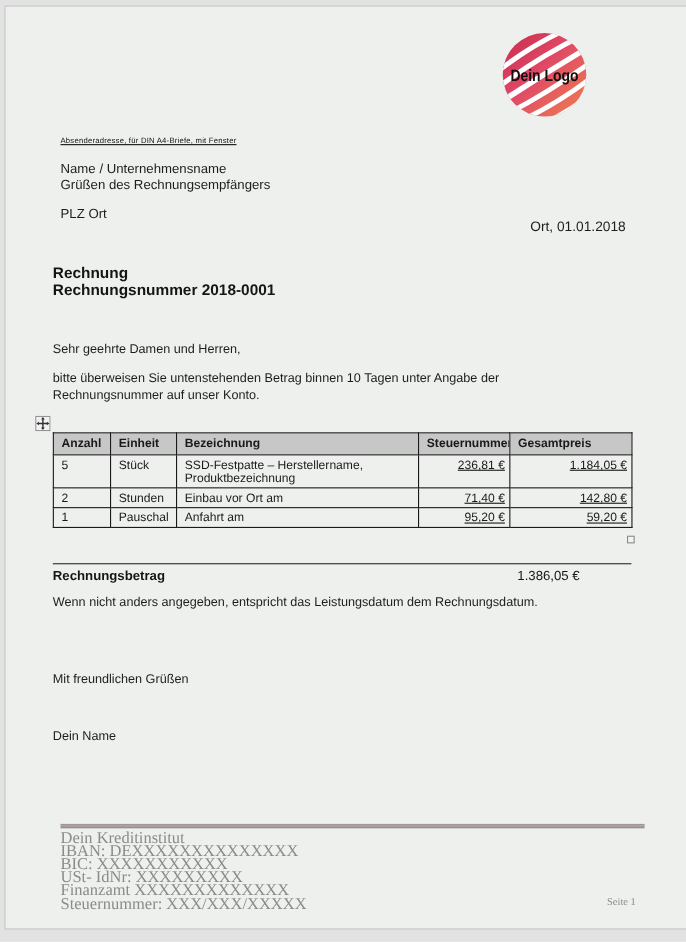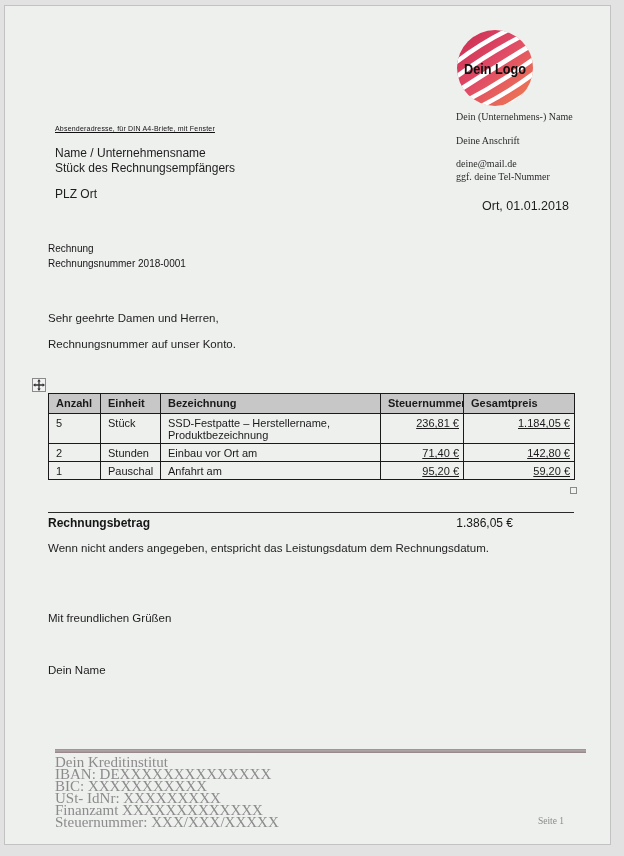--- a/index.html
+++ b/index.html
@@ -8,30 +8,31 @@
     background:#e2e2e2;
     font-family:"Liberation Sans",sans-serif;
     position:relative;
     overflow:hidden;
   }
   .canvas{position:absolute;left:0;top:0;width:624px;height:856px;}
   .page{
     position:absolute;left:4px;top:5px;width:605px;height:838px;
     background:#eef0ee;
     border:1px solid #c2c2c2;
+    padding-left:14px;
   }
   .abs{position:absolute;}
   .sender-note{
     font-size:7px;letter-spacing:.2px;color:#111;
     text-decoration:underline;white-space:nowrap;
   }
   .addr-line{font-size:12px;line-height:15px;color:#1d1d1d;white-space:nowrap;}
   .serif{font-family:"Liberation Serif",serif;font-size:10px;color:#2a2a2a;white-space:nowrap;}
   .place-date{font-size:12.5px;color:#1d1d1d;white-space:nowrap;}
-  .title-line{font-size:10px;font-weight:normal;line-height:15px;color:#151515;white-space:nowrap;}
+  .title-line{font-size:14px;font-weight:bold;line-height:15px;color:#151515;white-space:nowrap;}
   .para{font-size:11.5px;line-height:15.5px;color:#1d1d1d;white-space:nowrap;}
   table.items{
     border-collapse:collapse;table-layout:fixed;
     width:526px;
     font-size:11px;color:#1a1a1a;
   }
   table.items th,table.items td{
     border:1px solid #1a1a1a;
     padding:3px 4px 2px 7px;
     vertical-align:top;
@@ -95,39 +96,34 @@
           <path d="M -10 74 Q 40 84 90 74" stroke-width="5"></path>
         </g>
         <text x="40" y="46" text-anchor="middle" font-size="15" font-weight="bold" font-family="Liberation Sans, sans-serif" fill="#101010" textLength="62" lengthAdjust="spacingAndGlyphs">Dein Logo</text>
       </svg>
     </div>
 
     <div class="abs sender-note" style="left:50px;top:119px;">Absenderadresse, für DIN A4-Briefe, mit Fenster</div>
 
     <div class="abs" style="left:50px;top:140px;">
       <div class="addr-line">Name / Unternehmensname</div>
-      <div class="addr-line">Stück des Rechnungsempfängers</div>
+      <div class="addr-line">Grüßen des Rechnungsempfängers</div>
       <div class="addr-line" style="margin-top:11px;">PLZ Ort</div>
     </div>
 
-    <div class="abs" style="left:451px;top:105px;">
-      <div class="serif">Dein (Unternehmens-) Name</div>
-      <div class="serif" style="margin-top:13px;">Deine Anschrift</div>
-      <div class="serif" style="margin-top:12px;">deine@mail.de</div>
-      <div class="serif" style="margin-top:2px;">ggf. deine Tel-Nummer</div>
-    </div>
     <div class="abs place-date" style="left:477px;top:193px;">Ort, 01.01.2018</div>
 
     <div class="abs" style="left:43px;top:235px;">
       <div class="title-line">Rechnung</div>
       <div class="title-line">Rechnungsnummer 2018-0001</div>
     </div>
 
     <div class="abs para" style="left:43px;top:305px;">Sehr geehrte Damen und Herren,</div>
     <div class="abs" style="left:43px;top:331px;">
+      <div class="para">bitte überweisen Sie untenstehenden Betrag binnen 10 Tagen unter Angabe der</div>
       <div class="para">Rechnungsnummer auf unser Konto.</div>
     </div>
 
     <div class="abs handle-box" style="left:27px;top:372px;">
       <svg width="14" height="14" viewBox="0 0 14 14">
         <rect x="0.5" y="0.5" width="13" height="13" fill="#f2f2f2" stroke="#8a8a8a"></rect>
         <path d="M7 2.5 L7 11.5 M2.5 7 L11.5 7" stroke="#333" stroke-width="1.3" fill="none"></path>
         <path d="M7 1 L5.3 3.4 L8.7 3.4 Z M7 13 L5.3 10.6 L8.7 10.6 Z M1 7 L3.4 5.3 L3.4 8.7 Z M13 7 L10.6 5.3 L10.6 8.7 Z" fill="#333"></path>
       </svg>
     </div>

